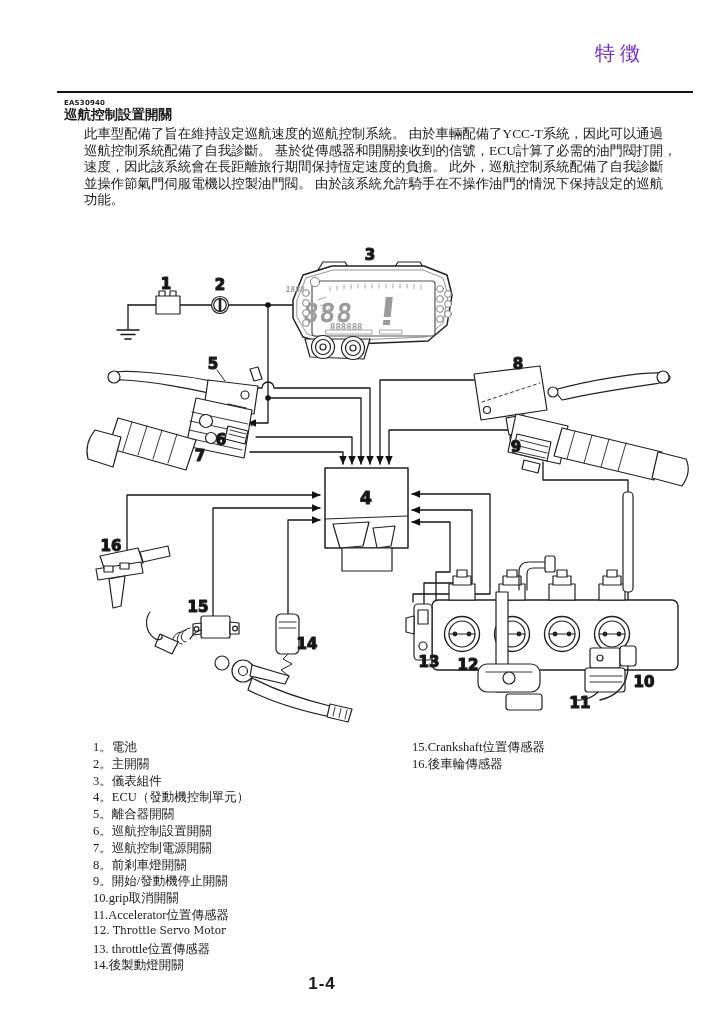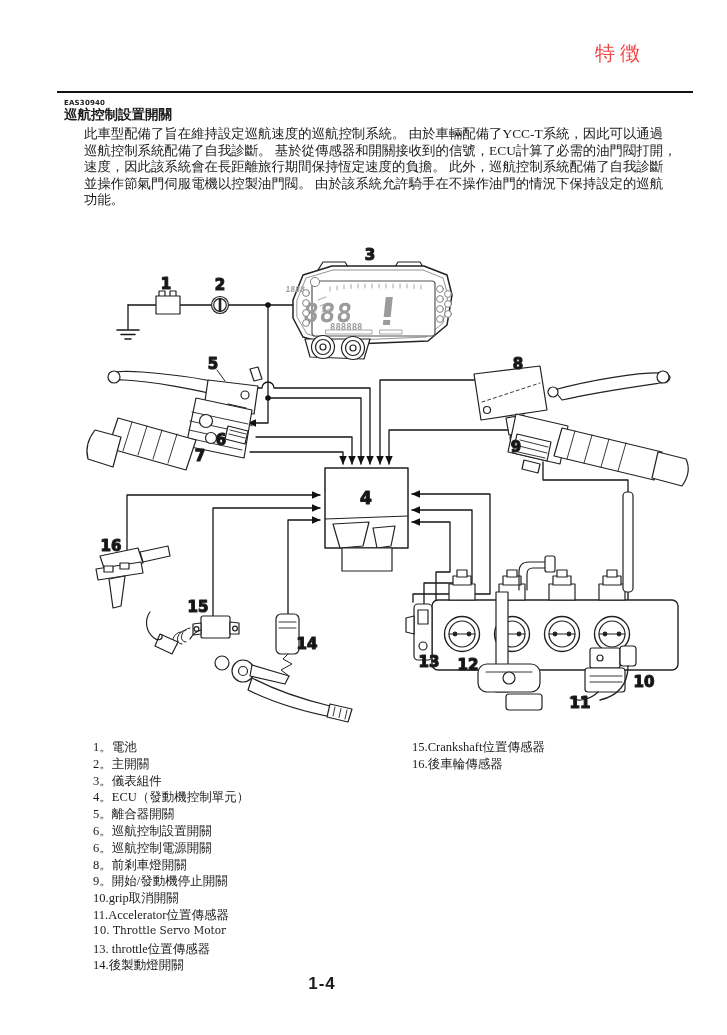--- a/index.html
+++ b/index.html
@@ -2,21 +2,21 @@
 <html><head>
 <meta charset="utf-8">
 <style>
   html,body{margin:0;padding:0;}
   body{
     width:727px;height:1035px;background:#ffffff;position:relative;
     font-family:"Liberation Serif", serif;color:#1b1b1b;overflow:hidden;
   }
   .hdr{
     position:absolute;top:40px;left:540px;width:160px;text-align:center;
-    font-size:20px;letter-spacing:5px;color:#ef4444;
+    font-size:20px;letter-spacing:5px;color:#6d28d9;
   }
   .rule{position:absolute;top:91px;left:57px;width:636px;height:2px;background:#141414;}
   .eas{position:absolute;top:99px;left:64px;font-family:"DejaVu Sans",sans-serif;
     font-size:7px;font-weight:bold;color:#222;letter-spacing:0.2px;}
   .title{position:absolute;top:106px;left:64px;font-size:13.5px;font-weight:bold;white-space:nowrap;}
   .para{position:absolute;top:126px;left:64px;width:640px;font-size:13.4px;line-height:16.6px;margin-left:20px;}
   .para div{white-space:nowrap;}
   .legend{position:absolute;font-size:12.5px;list-style:none;margin:18px;padding:0;}
   .legend li{height:16.8px;white-space:nowrap;}
   .legend-left{top:721px;left:75px;}
@@ -331,26 +331,26 @@
   </g>
 </svg>
 
 <ul class="legend legend-left">
   <li>1。電池</li>
   <li>2。主開關</li>
   <li>3。儀表組件</li>
   <li>4。ECU（發動機控制單元）</li>
   <li>5。離合器開關</li>
   <li>6。巡航控制設置開關</li>
-  <li>6。巡航控制電源開關</li>
+  <li>7。巡航控制電源開關</li>
   <li>8。前剎車燈開關</li>
   <li>9。開始/發動機停止開關</li>
   <li>10.grip取消開關</li>
   <li>11.Accelerator位置傳感器</li>
-  <li class="small">10. Throttle Servo Motor</li>
+  <li class="small">12. Throttle Servo Motor</li>
   <li>13. throttle位置傳感器</li>
   <li>14.後製動燈開關</li>
 </ul>
 
 <ul class="legend legend-right">
   <li>15.Crankshaft位置傳感器</li>
   <li>16.後車輪傳感器</li>
 </ul>
 
 <div class="pageno">1-4</div>

